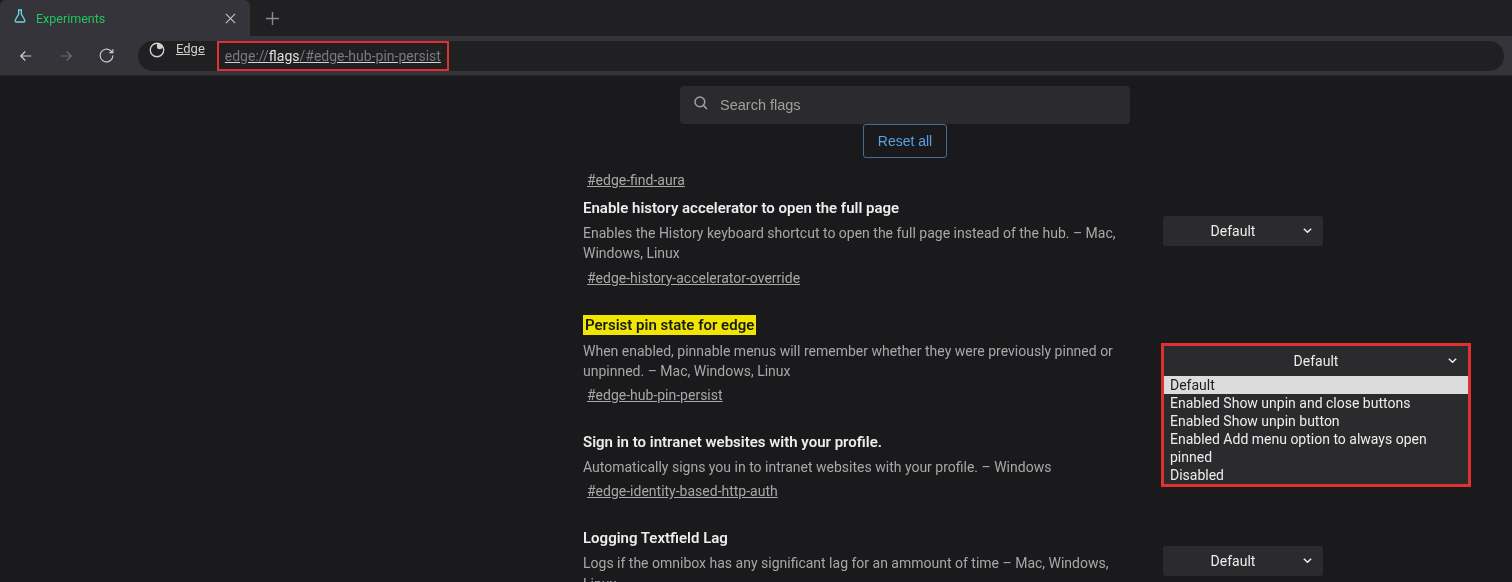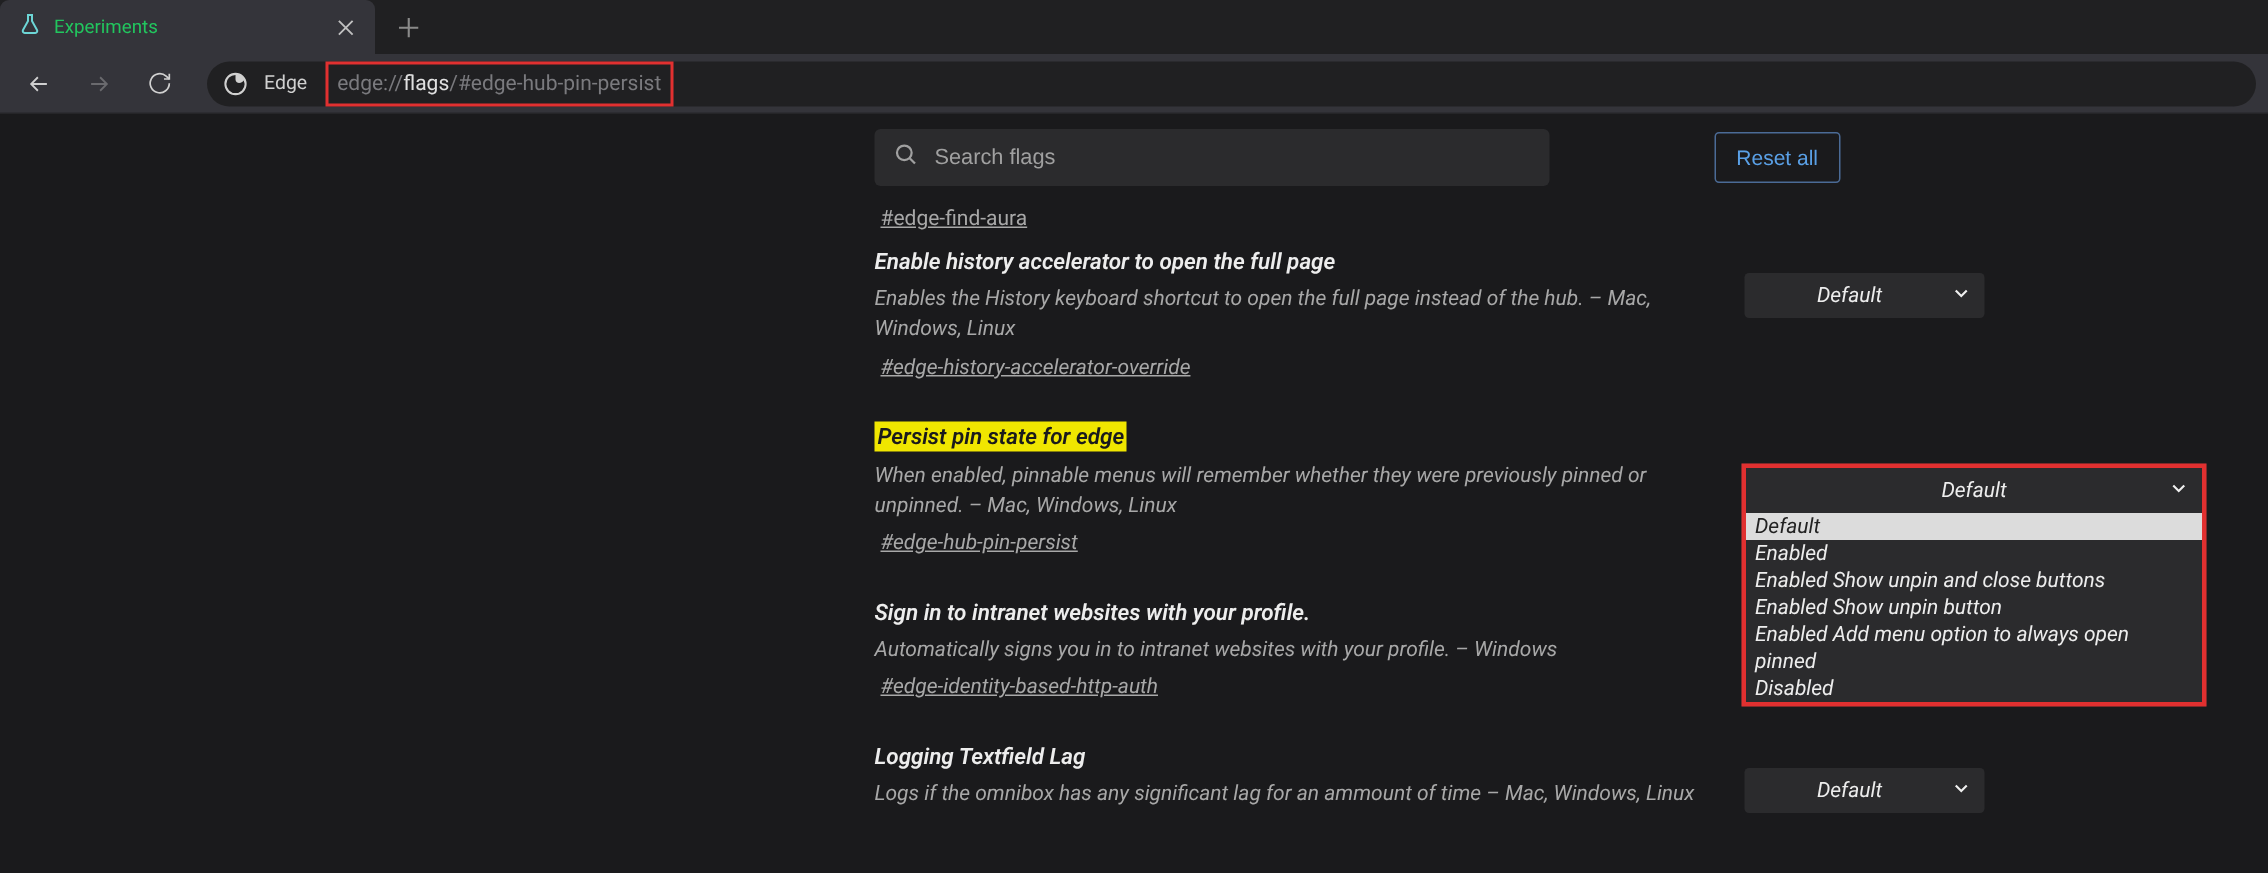--- a/index.html
+++ b/index.html
@@ -47,27 +47,28 @@
       padding: 0 8px;
       gap: 4px;
       border-bottom: 1px solid #252528;
     }
     .nav-btn {
       display: flex; align-items: center; justify-content: center;
       width: 36px; height: 32px; cursor: pointer;
     }
     .nav-btn.disabled { opacity: 0.35; }
     .address-bar-wrap {
-      display: flex; align-items: center;
+      display: flex; align-items: flex-start;
       flex: 1;
       background: #202022;
       height: 30px;
       border-radius: 15px;
       padding: 0 10px;
       margin-left: 10px;
+      text-decoration: underline;
     }
     .edge-logo {
       width: 18px; height: 18px; margin-right: 10px;
       display: flex; align-items: center; justify-content: center;
     }
     .edge-label { font-size: 13px; color: #d0d0d0; margin-right: 14px; }
     .url-highlight-box {
       border: 2.5px solid #e13030;
       height: 30px;
       display: flex; align-items: center;
@@ -80,20 +81,21 @@
       background: #1a1a1c;
       height: calc(100% - 76px);
     }
     .search-row {
       display: flex;
       align-items: center;
       justify-content: space-between;
       padding: 10px 0;
       margin-left: 583px;
       width: 644px;
+      flex-direction: column;
     }
     .search-box {
       display: flex; align-items: center;
       background: #2b2b2d;
       border-radius: 4px;
       width: 450px;
       height: 38px;
       padding: 0 12px;
       gap: 10px;
     }
@@ -105,21 +107,21 @@
     .reset-btn {
       border: 1px solid #4b6b96;
       background: transparent;
       color: #5aa0e6;
       font-size: 14px;
       padding: 8px 14px;
       border-radius: 3px;
       cursor: pointer;
     }
     .flags-list { margin-left: 583px; width: 740px; padding-top: 4px; }
-    .flag-item { display: flex; padding: 10px 0 18px 0; position: relative; font-style: italic; }
+    .flag-item { display: flex; padding: 10px 0 18px 0; position: relative; }
     .flag-text { flex: 1; padding-right: 24px; }
     .flag-title { font-size: 15px; font-weight: 600; color: #ededed; margin-bottom: 6px; display: inline-block; }
     .flag-title.highlighted { background: #f0e600; color: #1a1a1c; padding: 1px 2px; }
     .flag-desc { font-size: 14px; color: #a8a8a8; line-height: 1.45; margin-bottom: 4px; }
     .flag-anchor { font-size: 14px; color: #a8a8a8; text-decoration: underline; margin-left: 4px; display: inline-block; }
     .flag-select {
       background: #2b2b2d; border: none; color: #ededed; font-size: 14px;
       padding: 6px 34px 6px 14px; border-radius: 3px; height: 30px;
       position: relative; min-width: 160px; display: flex; align-items: center;
       justify-content: center; cursor: pointer;
@@ -259,21 +261,20 @@
           <div class="dropdown-selected">
             <span>Default</span>
             <span class="chevron">
               <svg width="11" height="11" viewBox="0 0 12 12">
                   <path d="M2 4l4 4 4-4" fill="none" stroke="#ededed" stroke-width="1.6"></path>
                 </svg>
             </span>
           </div>
           <div class="dropdown-list">
             <div class="dropdown-option active">Default</div>
-            <div class="dropdown-option">Enabled</div>
             <div class="dropdown-option">Enabled Show unpin and close buttons</div>
             <div class="dropdown-option">Enabled Show unpin button</div>
             <div class="dropdown-option">Enabled Add menu option to always open pinned</div>
             <div class="dropdown-option">Disabled</div>
           </div>
         </div>
       </div>
     </div>
 
     <div class="flag-item">

